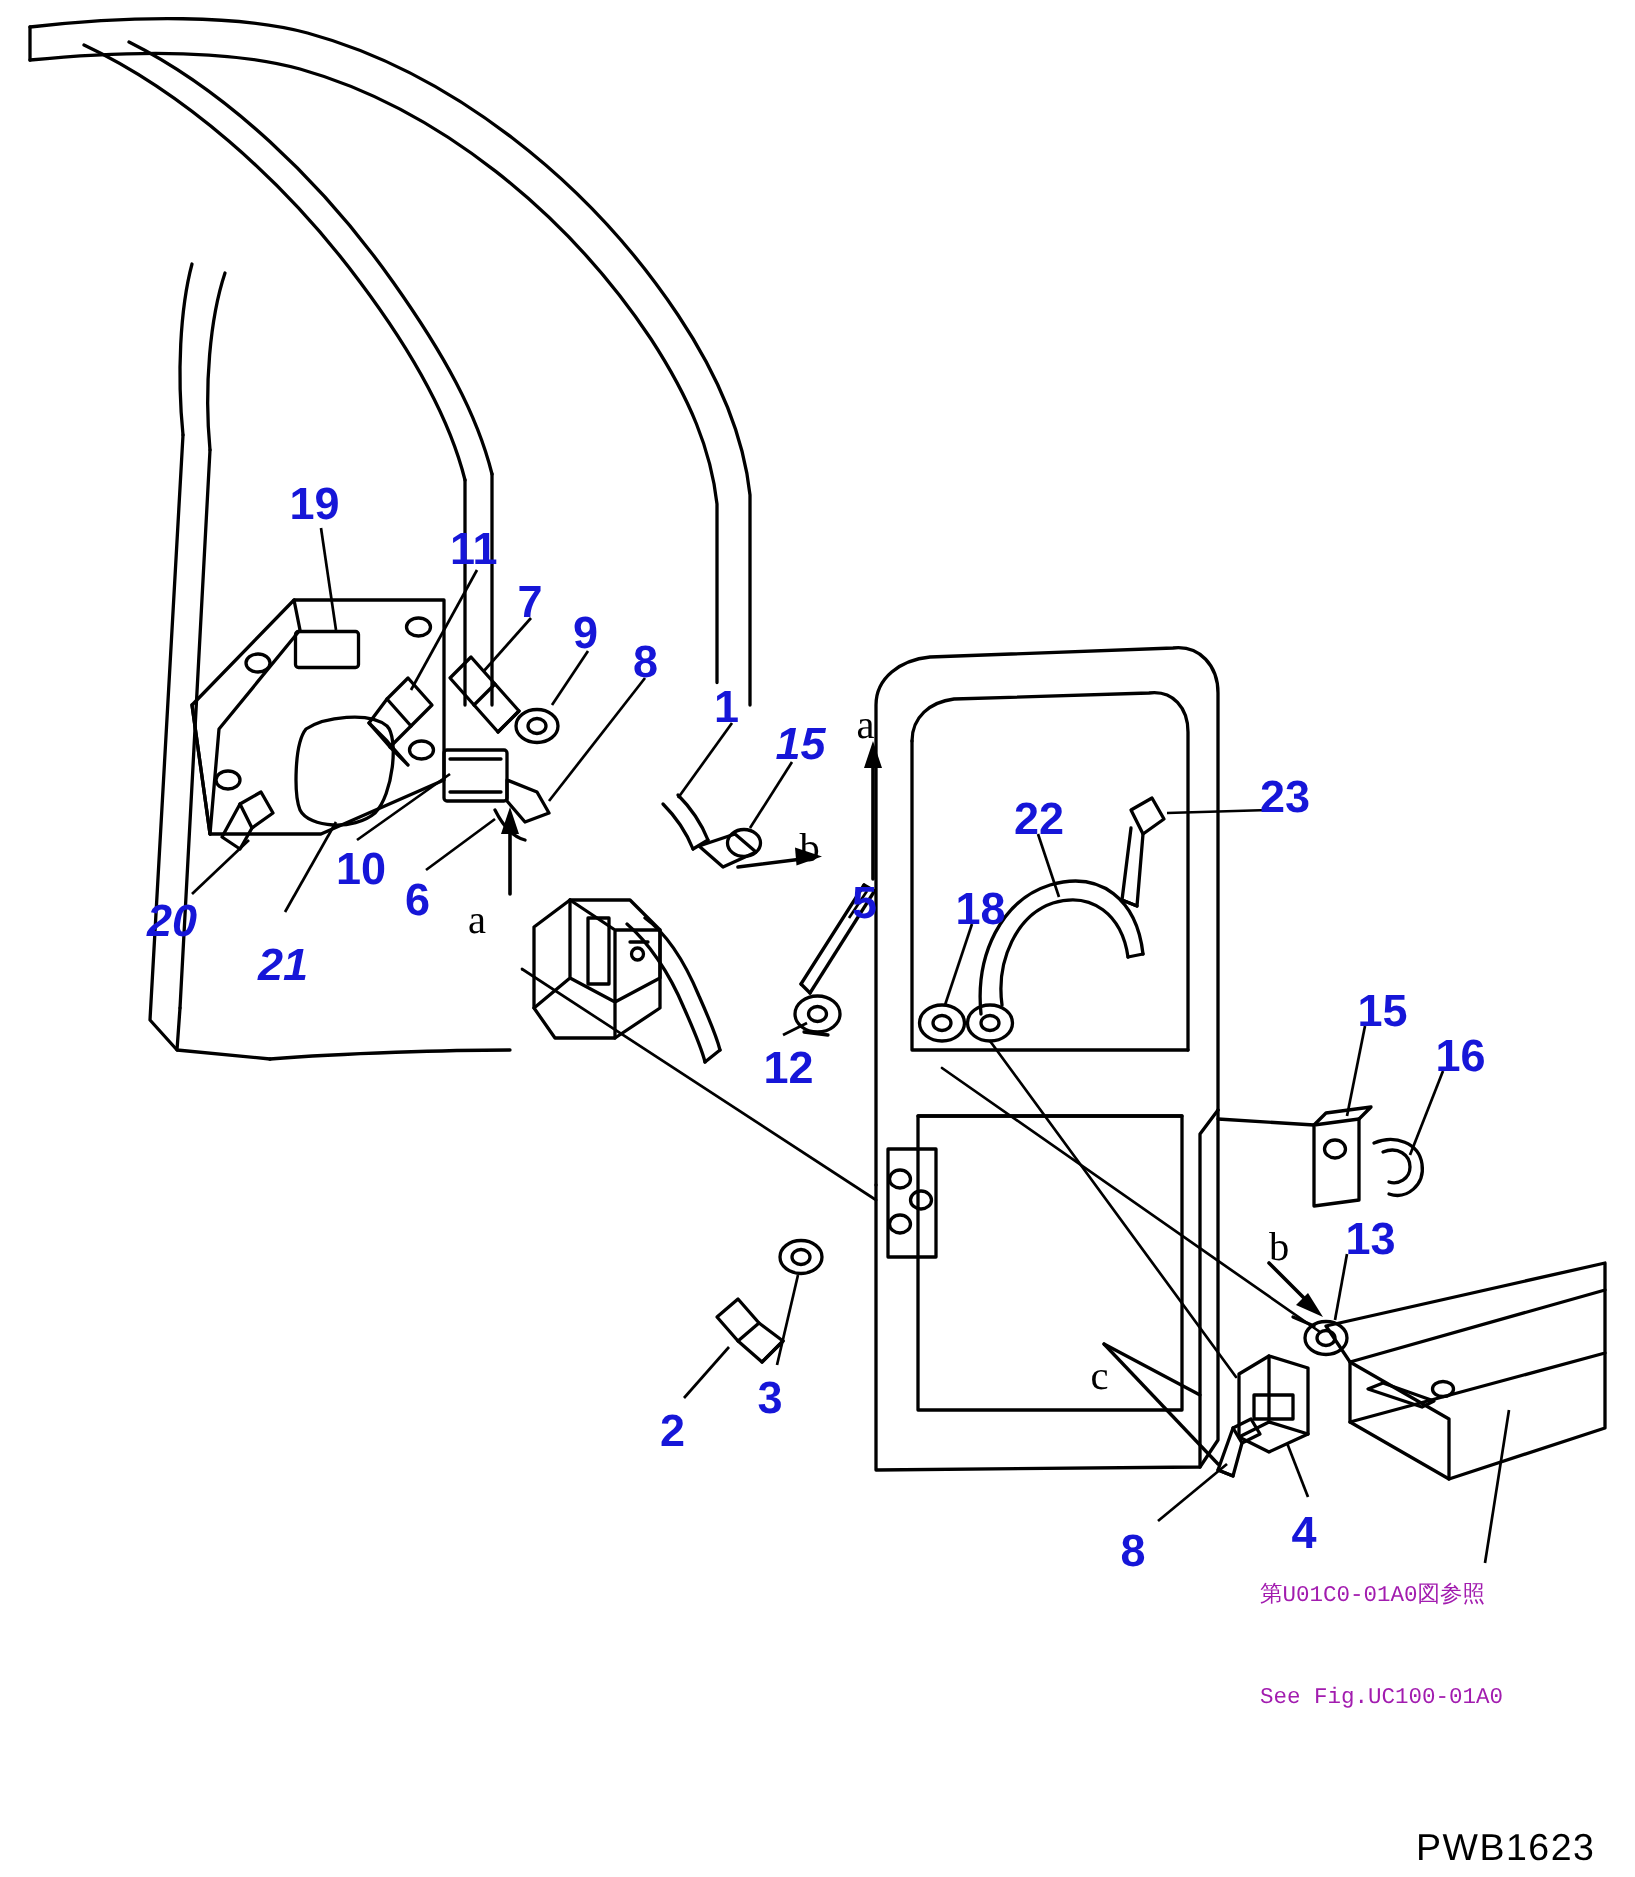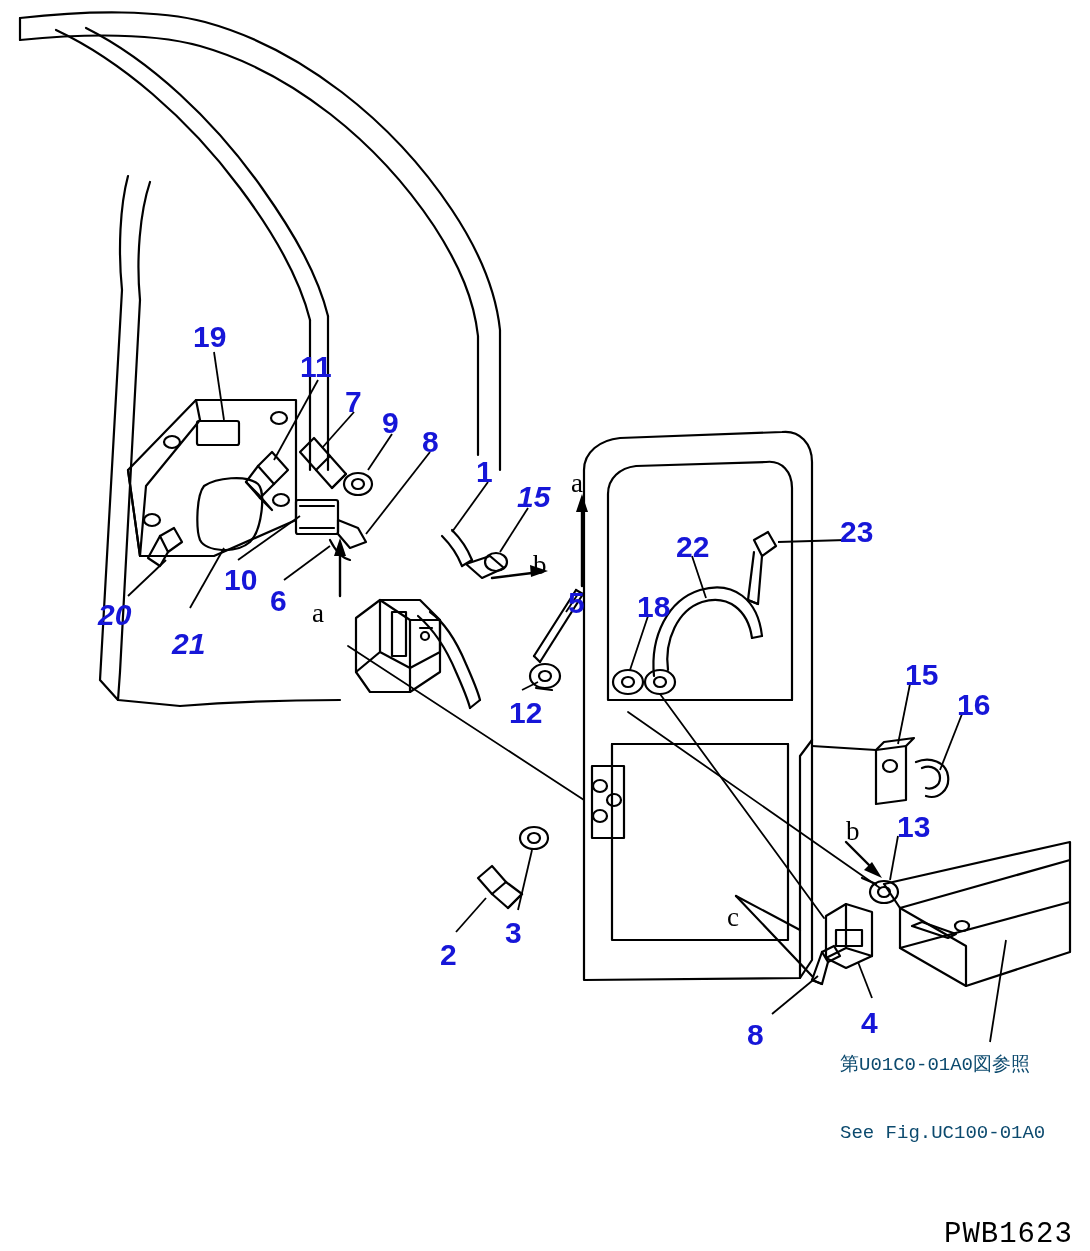--- a/index.html
+++ b/index.html
@@ -4,23 +4,23 @@
 <style>
   html,body{margin:0;padding:0;background:#ffffff;}
   body{width:1090px;height:1251px;position:relative;overflow:hidden;
        font-family:"Liberation Sans",sans-serif;}
   #sheet{position:absolute;left:0;top:0;width:1030px;height:1251px;}
   svg.layer{position:absolute;left:0;top:0;width:1090px;height:1251px;}
   .callout{position:absolute;color:#1616d8;font-weight:bold;font-size:30px;
            font-family:"Liberation Sans",sans-serif;line-height:1;white-space:nowrap;}
   .letter{position:absolute;color:#000;font-size:27px;font-family:"Liberation Serif",serif;
           line-height:1;white-space:nowrap;}
-  .ref{position:absolute;color:#0c4a6e;font-size:19px;font-family:"Liberation Mono",monospace;
+  .ref{position:absolute;color:#a21caf;font-size:15px;font-family:"Liberation Mono",monospace;
        line-height:1.15;white-space:pre;letter-spacing:0px;}
-  .figid{position:absolute;color:#000;font-size:29px;font-family:Liberation Mono, monospace;
+  .figid{position:absolute;color:#000;font-size:25px;font-family:Liberation Sans, sans-serif;
          letter-spacing:1px;white-space:nowrap;}
 </style>
 </head>
 <body>
 
 <div id="sheet">
 
   <svg class="layer" viewBox="0 0 1090 1251">
     <g fill="none" stroke="#000" stroke-width="2.2" stroke-linejoin="round" stroke-linecap="round">
 

